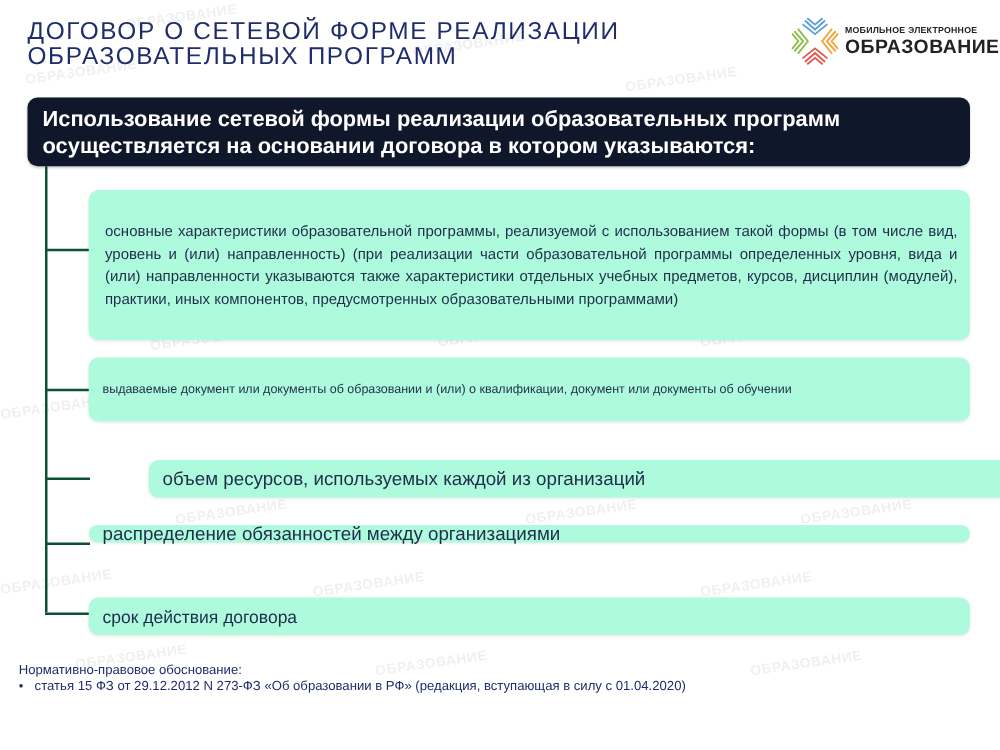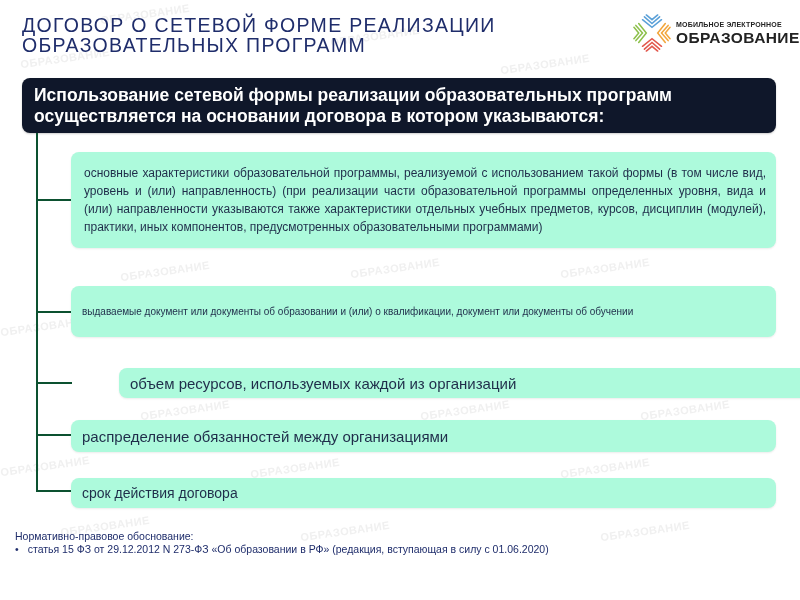--- a/index.html
+++ b/index.html
@@ -40,24 +40,24 @@
     .tree-hline {
       position: absolute; left: 36px; width: 36px; height: 2px; background: #0c5130;
     }
 
     .item {
       position: absolute; left: 71px; width: 705px;
       background: #adfadc; border-radius: 8px;
       color: #1f2d4a; display: flex; align-items: center;
       box-shadow: 0 1px 2px rgba(0,0,0,0.08);
     }
-    .item-1 { top: 152px; height: 96px; padding: 6px 10px 6px 13px; font-size: 12px; line-height: 18px; text-align: justify; text-align-last: left; }
+    .item-1 { top: 152px; height: 120px; padding: 6px 10px 6px 13px; font-size: 12px; line-height: 18px; text-align: justify; text-align-last: left; }
     .item-2 { top: 286px; height: 51px; padding: 4px 10px 4px 11px; font-size: 10px; line-height: 20px; }
     .item-3 { top: 368px; height: 30px; padding: 0 11px; font-size: 15px; margin-left: 48px; }
-    .item-4 { top: 420px; height: 32px; padding: 0 11px; font-size: 15px; }
+    .item-4 { top: 420px; height: 14px; padding: 0 11px; font-size: 15px; }
     .item-5 { top: 478px; height: 30px; padding: 0 11px; font-size: 14px; }
 
     .footer {
       position: absolute; left: 15px; top: 530px; color: #1f2d6b;
       font-size: 10.5px; font-weight: normal; line-height: 13px;
     }
     .footer-bullet { display: flex; }
     .footer-bullet .dot { margin-right: 9px; }
   </style>
 </head>
@@ -133,15 +133,15 @@
   <span>распределение обязанностей между организациями</span>
 </div>
 <div class="item item-5">
   <span>срок действия договора</span>
 </div>
 
 <div class="footer">
   <div>Нормативно-правовое обоснование:</div>
   <div class="footer-bullet">
     <span class="dot">•</span>
-    <span>статья 15 ФЗ от 29.12.2012 N 273-ФЗ  «Об образовании в РФ» (редакция, вступающая в силу с 01.06.2020)</span>
+    <span>статья 15 ФЗ от 29.12.2012 N 273-ФЗ  «Об образовании в РФ» (редакция, вступающая в силу с 01.04.2020)</span>
   </div>
 </div>
 
 </body></html>

